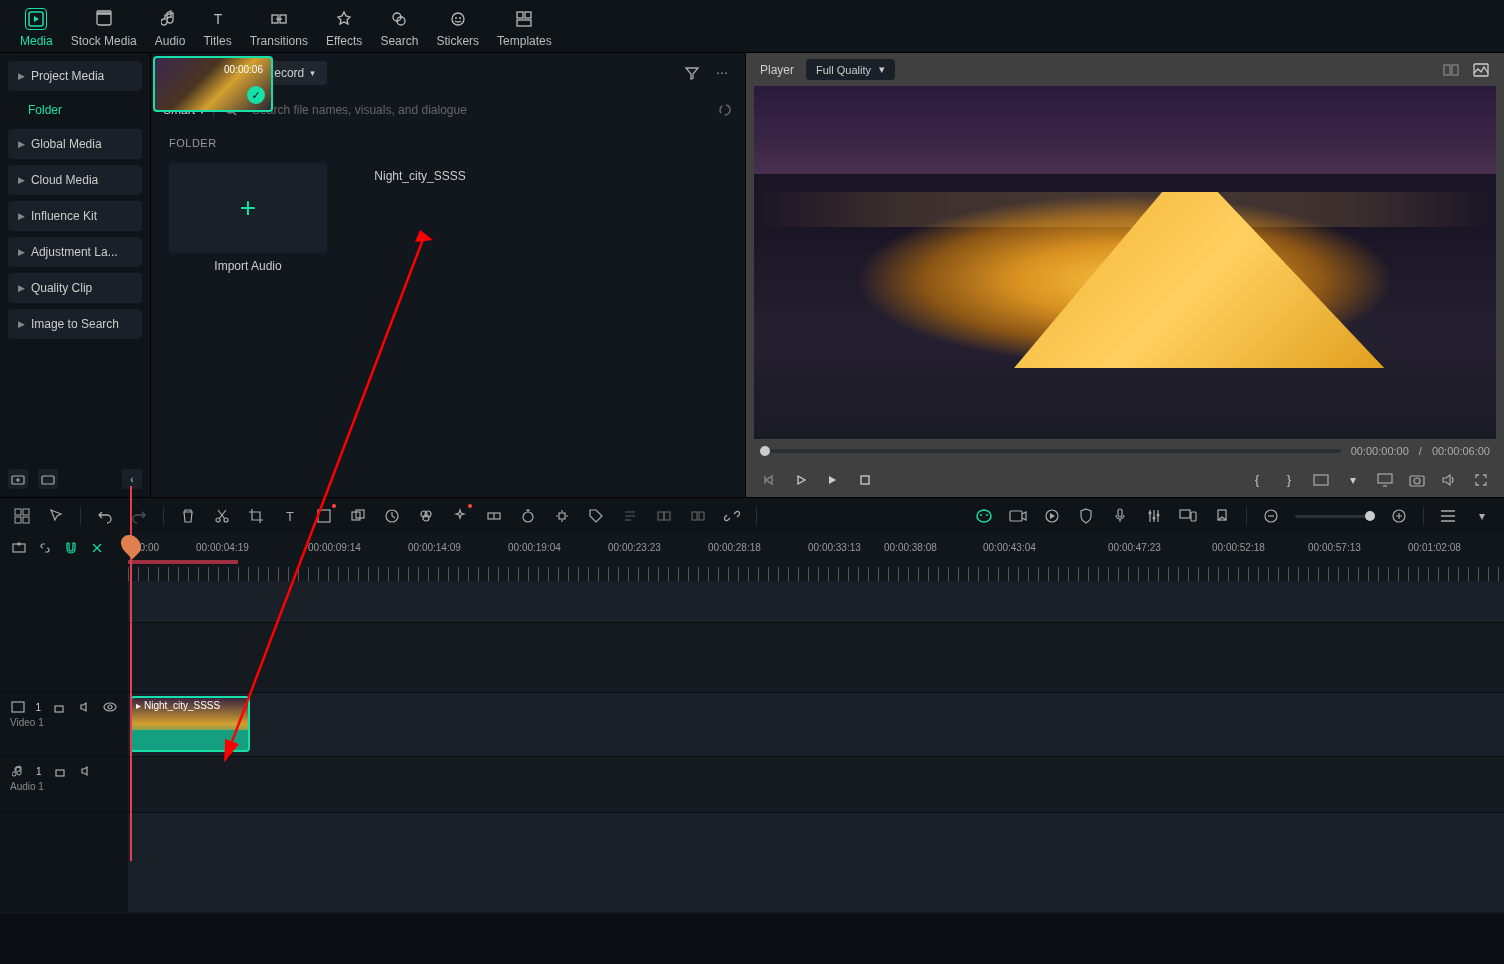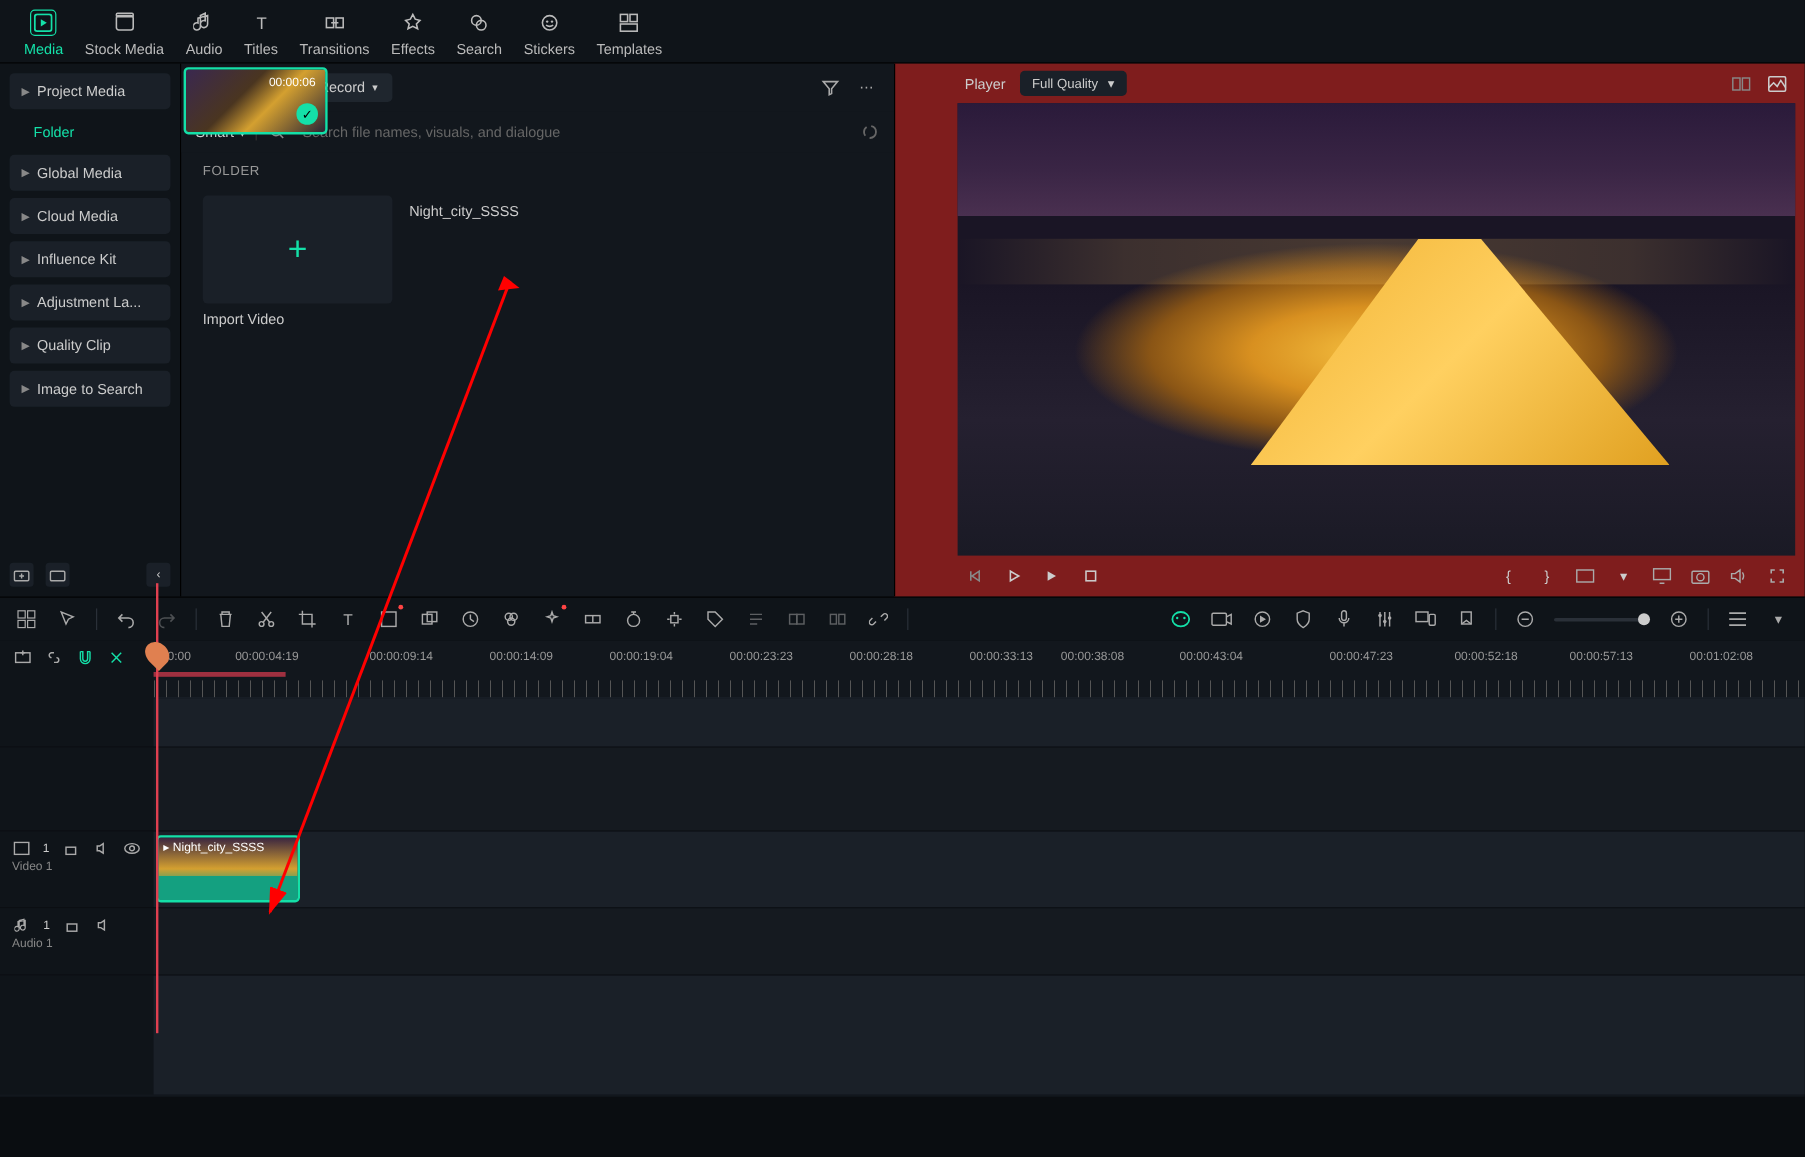--- a/index.html
+++ b/index.html
@@ -34,31 +34,31 @@
 .record-dot { width: 8px; height: 8px; border-radius: 50%; border: 1.5px solid #ccc; display: inline-block; }
 
 .search-row { display: flex; align-items: center; padding: 6px 12px; gap: 10px; background: #12171d; }
 .smart-dd { font-size: 12px; display: flex; align-items: center; gap: 4px; cursor: pointer; padding-right: 8px; border-right: 1px solid #333; }
 .search-input { flex: 1; background: transparent; border: none; color: #ccc; font-size: 12px; outline: none; padding: 4px; }
 .search-input::placeholder { color: #666; }
 
 .folder-label { padding: 10px 18px 6px 18px; font-size: 11px; color: #999; letter-spacing: 0.5px; }
 
 .media-grid { display: flex; gap: 14px; padding: 8px 18px; }
-.media-card { width: 158px; }
+.media-card { width: 158px; text-align: center; }
 .media-thumb { width: 158px; height: 90px; background: #1a2028; border-radius: 4px; position: relative; display: flex; align-items: center; justify-content: center; cursor: pointer; }
 .media-thumb.import { background: #1a2028; }
 .media-thumb.clip { background: linear-gradient(135deg, #3a2850 0%, #4a3520 40%, #d4a030 60%, #2a2535 100%); border: 2px solid #14e0a8; }
 .media-thumb .plus { color: #14e0a8; font-size: 28px; font-weight: 200; }
 .media-thumb .dur { position: absolute; top: 6px; right: 8px; font-size: 10px; color: #fff; }
 .media-thumb .check { position: absolute; bottom: 6px; right: 6px; width: 18px; height: 18px; background: #14e0a8; border-radius: 50%; display: flex; align-items: center; justify-content: center; color: #000; font-size: 11px; }
 .media-caption { font-size: 12px; margin-top: 6px; color: #ccc; }
 
 
-.player-panel { flex: 1; background: #7f1d1d; border-left: 1px solid #000; display: flex; flex-direction: column; padding-left: 44px; }
+.player-panel { flex: 1; background: #404040; border-left: 1px solid #000; display: flex; flex-direction: column; }
 .player-head { display: flex; align-items: center; padding: 6px 14px; gap: 12px; }
 .player-head .title { font-size: 12px; }
 .quality-dd { background: #1a2028; border-radius: 4px; padding: 4px 10px; font-size: 11px; display: flex; align-items: center; gap: 8px; cursor: pointer; }
 .player-head .sp { flex: 1; }
 .player-viewport { flex: 1; margin: 0 8px; background: linear-gradient(180deg, #2a1a3a 0%, #3a2545 15%, #4a3050 25%, transparent 25%), 
   radial-gradient(ellipse 60% 40% at 50% 55%, #f5c040 0%, #d89020 25%, #8a5515 45%, transparent 60%),
   linear-gradient(180deg, #1a1525 40%, #252030 70%, #1a1a25 100%);
   position: relative; overflow: hidden; }
 .city-glow { position: absolute; top: 30%; left: 0; right: 0; height: 10%; background: linear-gradient(90deg, transparent, rgba(255,200,100,0.15) 20%, rgba(255,200,100,0.2) 50%, rgba(255,200,100,0.15) 80%, transparent); }
 .highway { position: absolute; top: 30%; left: 35%; width: 50%; height: 50%; background: linear-gradient(135deg, #f0b030 0%, #ffd060 50%, #e0a020 100%); clip-path: polygon(40% 0%, 55% 0%, 100% 100%, 0% 100%); }
@@ -283,21 +283,21 @@
             <circle cx="8" cy="8" r="5" fill="none" stroke="#666" stroke-width="1.5" stroke-dasharray="8 4"></circle>
           </svg>
         </span>
     </div>
     <div class="folder-label">FOLDER</div>
     <div class="media-grid">
       <div class="media-card">
         <div class="media-thumb import">
             <span class="plus">+</span>
           </div>
-        <div class="media-caption">Import Video</div>
+        <div class="media-caption">Import Audio</div>
       </div>
       <div class="media-card">
         <div class="media-thumb clip">
           <div class="dur">00:00:06</div>
           <div class="check">✓</div>
         </div>
         <div class="media-caption">Night_city_SSSS</div>
       </div>
     </div>
   </div>
@@ -319,20 +319,28 @@
       <span>
           <svg width="18" height="18" viewBox="0 0 18 18">
             <rect x="2" y="3" width="14" height="12" rx="1" fill="none" stroke="#ccc" stroke-width="1.3"></rect>
             <path d="M2 12l4-4 3 3 3-5 4 6" fill="none" stroke="#ccc" stroke-width="1.3"></path>
           </svg>
         </span>
     </div>
     <div class="player-viewport">
       <div class="city-glow"></div>
       <div class="highway"></div>
+    </div>
+    <div class="player-scrub">
+      <div class="scrub-track">
+          <div class="scrub-handle"></div>
+        </div>
+      <span class="time-disp">00:00:00:00</span>
+      <span class="time-disp">/</span>
+      <span class="time-disp">00:00:06:00</span>
     </div>
     <div class="player-controls">
       <div class="pc-btn">
           <svg width="14" height="14" viewBox="0 0 14 14">
             <path d="M10 3v8L4 7z M3 3v8" fill="none" stroke="#888" stroke-width="1.3"></path>
           </svg>
         </div>
       <div class="pc-btn">
           <svg width="14" height="14" viewBox="0 0 14 14">
             <polygon points="4,3 4,11 11,7" fill="none" stroke="#ccc" stroke-width="1.3"></polygon>

